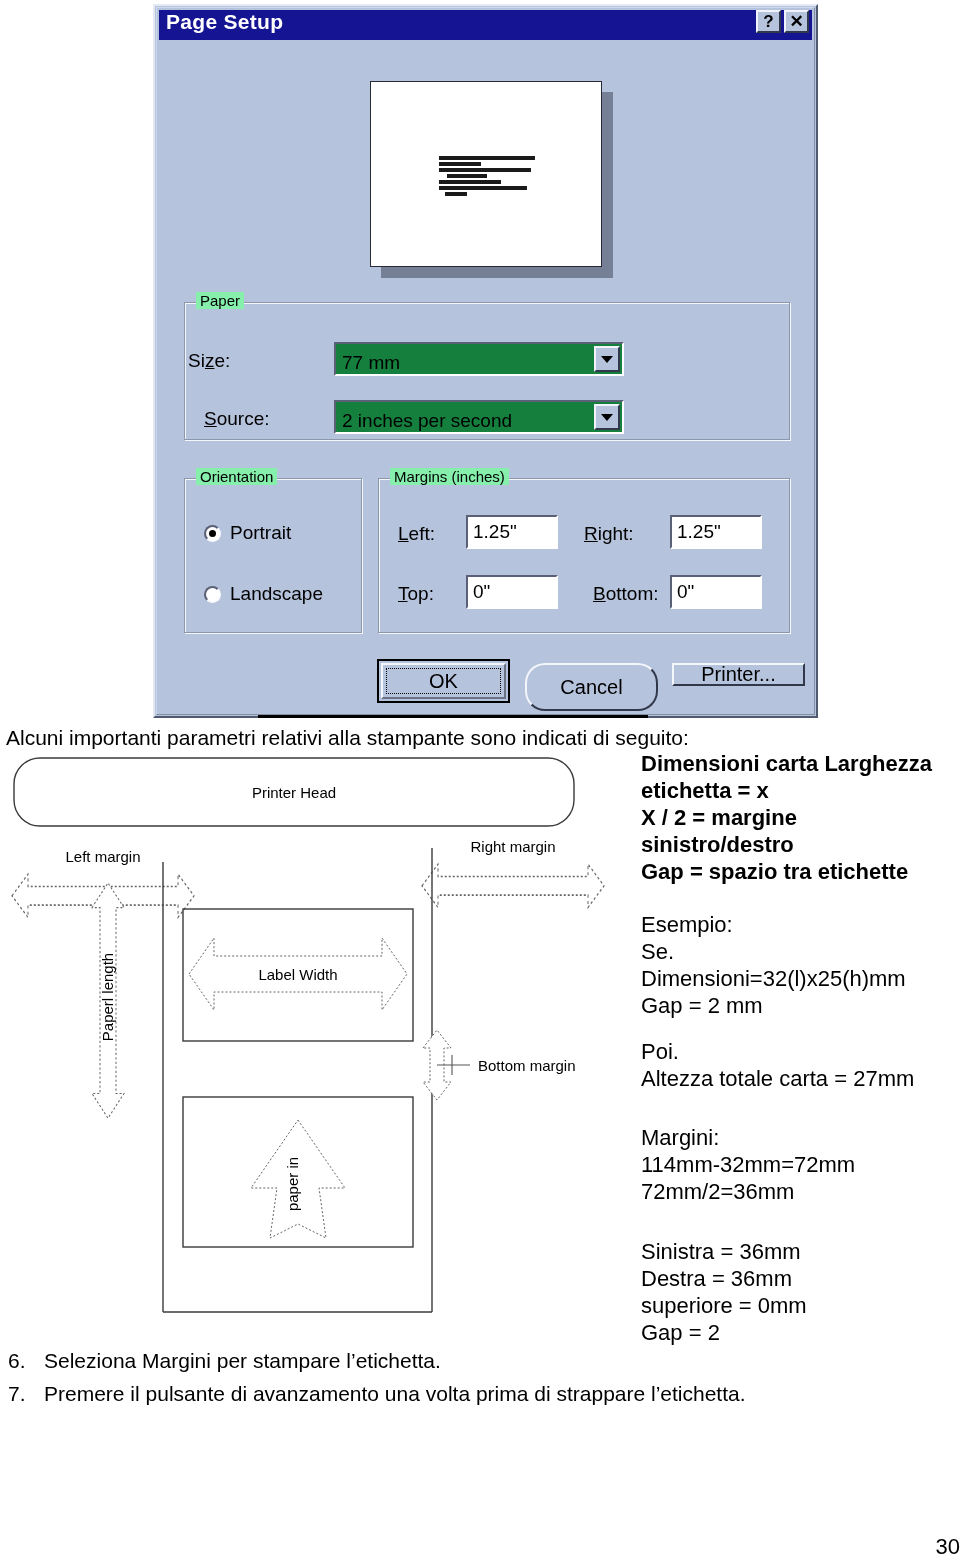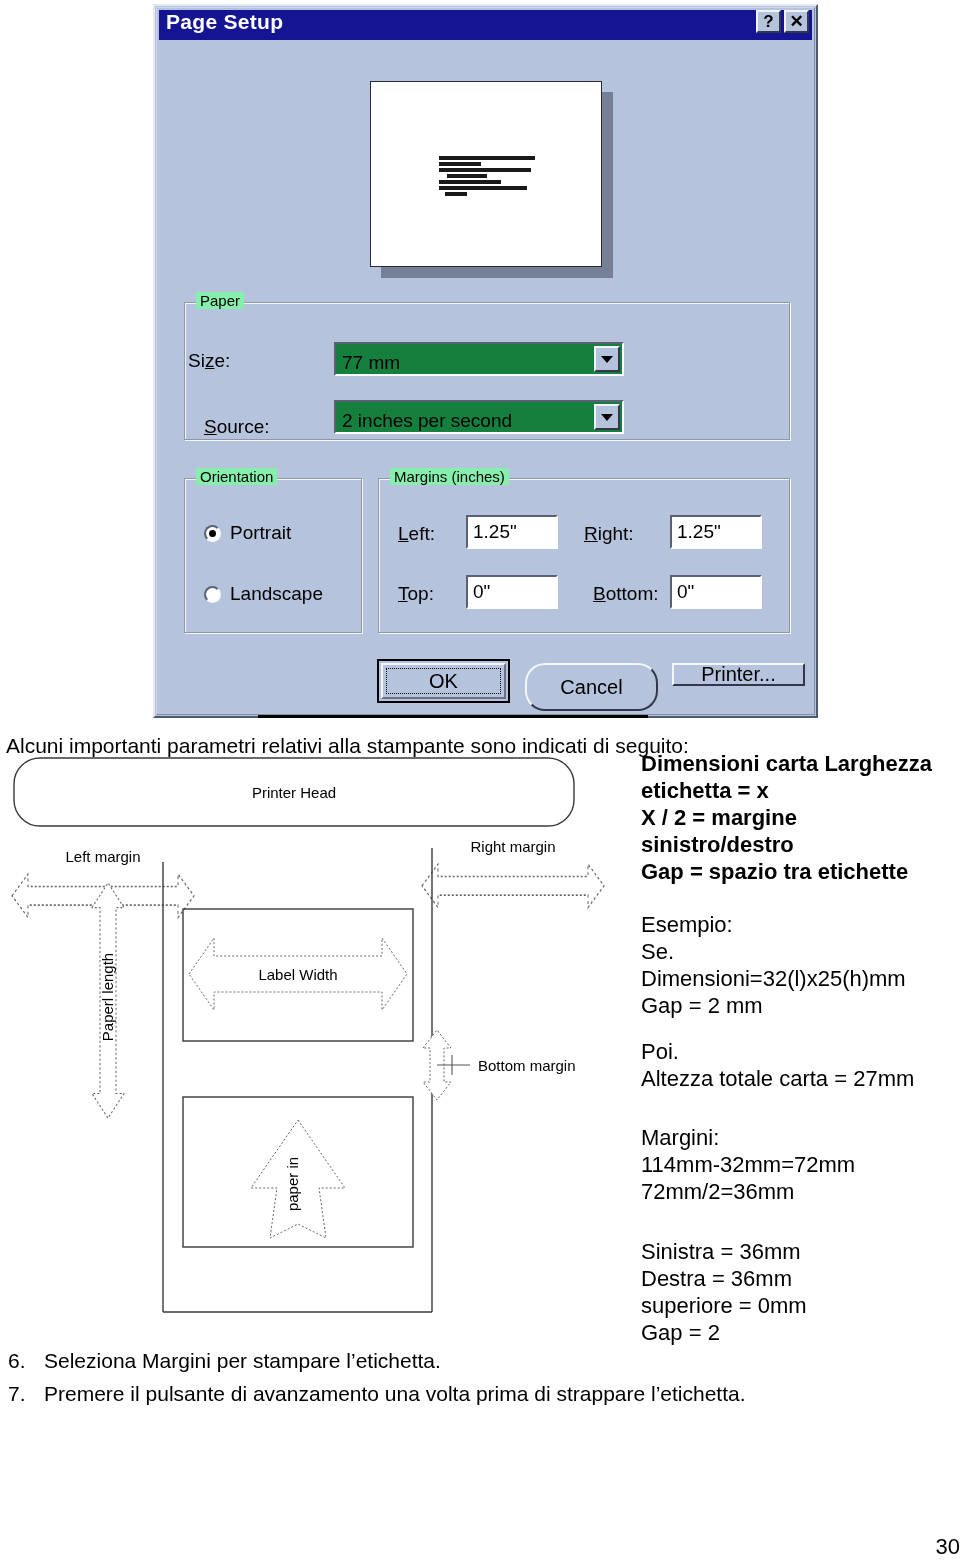--- a/index.html
+++ b/index.html
@@ -137,21 +137,21 @@
     border-top:2px solid #f3f6fb;border-left:2px solid #f3f6fb;
     border-right:2px solid #6b7285;border-bottom:2px solid #6b7285;
     box-sizing:border-box;display:flex;align-items:center;justify-content:center;
   }
   .btn.default .focus{
     position:absolute;left:3px;top:3px;right:3px;bottom:3px;
     border:1px dotted #000;box-sizing:border-box;
   }
 
   
-  .body-text{position:absolute;font-size:21px;color:#000;white-space:nowrap;margin-top:8px;}
+  .body-text{position:absolute;font-size:21px;color:#000;white-space:nowrap;}
   #intro-line{left:6px;top:726px;}
   #rule-top{position:absolute;left:258px;top:715px;width:390px;height:3px;background:#000;}
 
   .right-col{position:absolute;left:641px;font-size:22px;line-height:27px;color:#000;}
   .bold-col{font-weight:bold;}
 
   .bottom-item{position:absolute;font-size:21px;color:#000;white-space:nowrap;}
   #page-num{position:absolute;left:0;right:0;top:1534px;text-align:right;font-size:22px;}
 
   
@@ -194,21 +194,21 @@
     <div class="fld-label" style="left:2px;top:46px;">
       <span>Si</span><span class="u">z</span><span>e:</span>
     </div>
     <div class="combo" style="left:148px;top:38px;width:290px;height:34px;">
       <span class="combo-val">77 mm</span>
       <span class="combo-arrow">
           <i class="caret-dn"></i>
         </span>
     </div>
 
-    <div class="fld-label" style="left:18px;top:104px;margin-top:8px;">
+    <div class="fld-label" style="left:18px;top:104px;">
       <span class="u">S</span><span>ource:</span>
     </div>
     <div class="combo" style="left:148px;top:96px;width:290px;height:34px;">
       <span class="combo-val">2 inches per second</span>
       <span class="combo-arrow">
           <i class="caret-dn"></i>
         </span>
     </div>
   </div>
 

